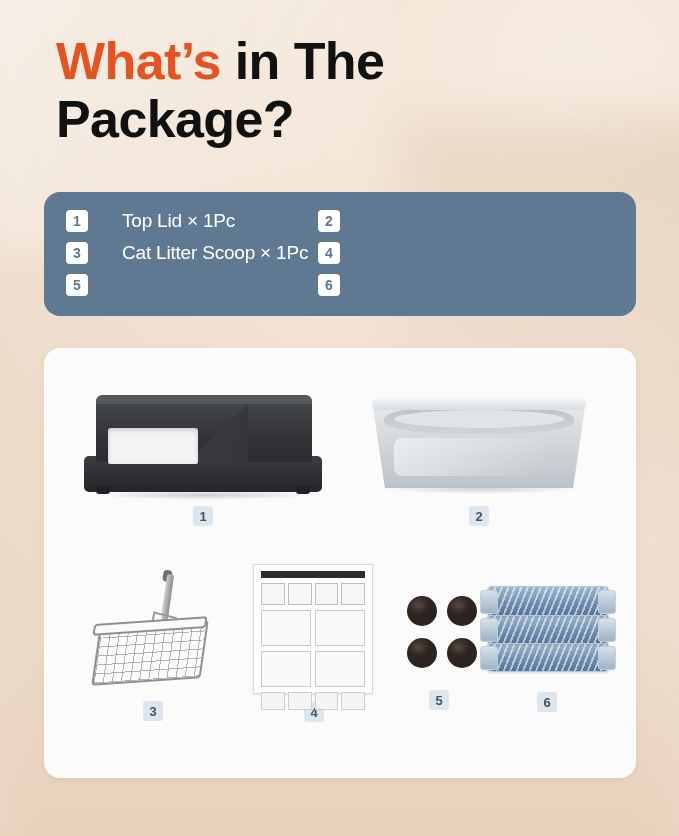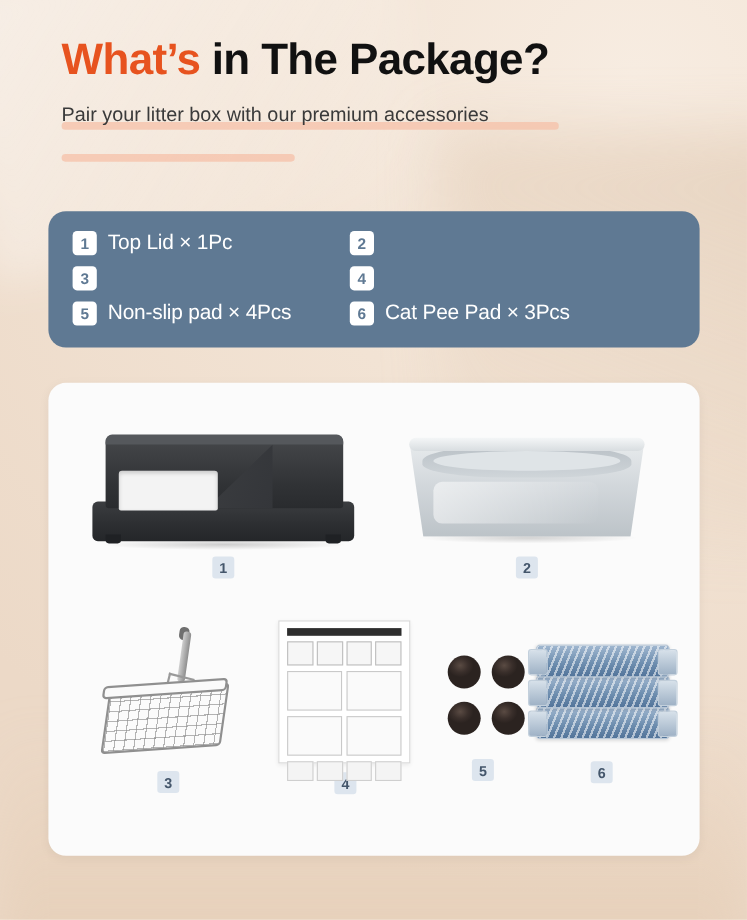--- a/index.html
+++ b/index.html
@@ -47,21 +47,21 @@
   }
 
   
   .header {
     position: absolute;
     left: 56px;
     top: 32px;
     width: 580px;
   }
   .title {
-    font-size: 40px;
+    font-size: 52px;
     font-weight: bold;
     letter-spacing: -0.6px;
     line-height: 1.12;
     color: #111111;
     margin: 0;
   }
   .title .accent {
     color: #e7531f;
   }
   .subtitle-wrap {
@@ -131,20 +131,21 @@
     font-weight: bold;
     display: flex;
     align-items: center;
     justify-content: center;
     line-height: 1;
   }
   .legend-label {
     font-size: 19px;
     letter-spacing: -0.2px;
     white-space: nowrap;
+    margin-left: 24px;
   }
 
   
   .panel {
     position: absolute;
     left: 44px;
     top: 348px;
     width: 592px;
     height: 430px;
     background: #fbfbfb;
@@ -412,56 +413,50 @@
 <body>
 
 <div class="bg">
   <div class="bg-shade-1"></div>
   <div class="bg-shade-2"></div>
   <div class="bg-shade-3"></div>
 </div>
 
 <div class="header">
   <h1 class="title"><span class="accent">What’s</span><span> in The Package?</span></h1>
-  <div class="subtitle-wrap">
-    <div class="underline-1"></div>
-    <div class="underline-2"></div>
-    <p class="subtitle">Pair your litter box with our premium accessories</p>
-  </div>
 </div>
 
 <div class="legend">
 
   <div class="legend-row">
     <div class="legend-cell left">
       <span class="num-badge">1</span>
       <span class="legend-label">Top Lid × 1Pc</span>
     </div>
     <div class="legend-cell right">
       <span class="num-badge">2</span>
     </div>
   </div>
 
   <div class="legend-row">
     <div class="legend-cell left">
       <span class="num-badge">3</span>
+      <span class="legend-label">Cat Litter Scoop × 1Pc</span>
     </div>
     <div class="legend-cell right">
       <span class="num-badge">4</span>
     </div>
   </div>
 
   <div class="legend-row">
     <div class="legend-cell left">
       <span class="num-badge">5</span>
-      <span class="legend-label">Non-slip pad × 4Pcs</span>
     </div>
     <div class="legend-cell right">
       <span class="num-badge">6</span>
-      <span class="legend-label">Cat Pee Pad × 3Pcs</span>
     </div>
   </div>
 
 </div>
 
 <div class="panel">
 
   <div class="cell" style="left:34px; top:42px; width:250px;">
     <div class="art lid-wrap">
       <div class="lid-shadow"></div>

